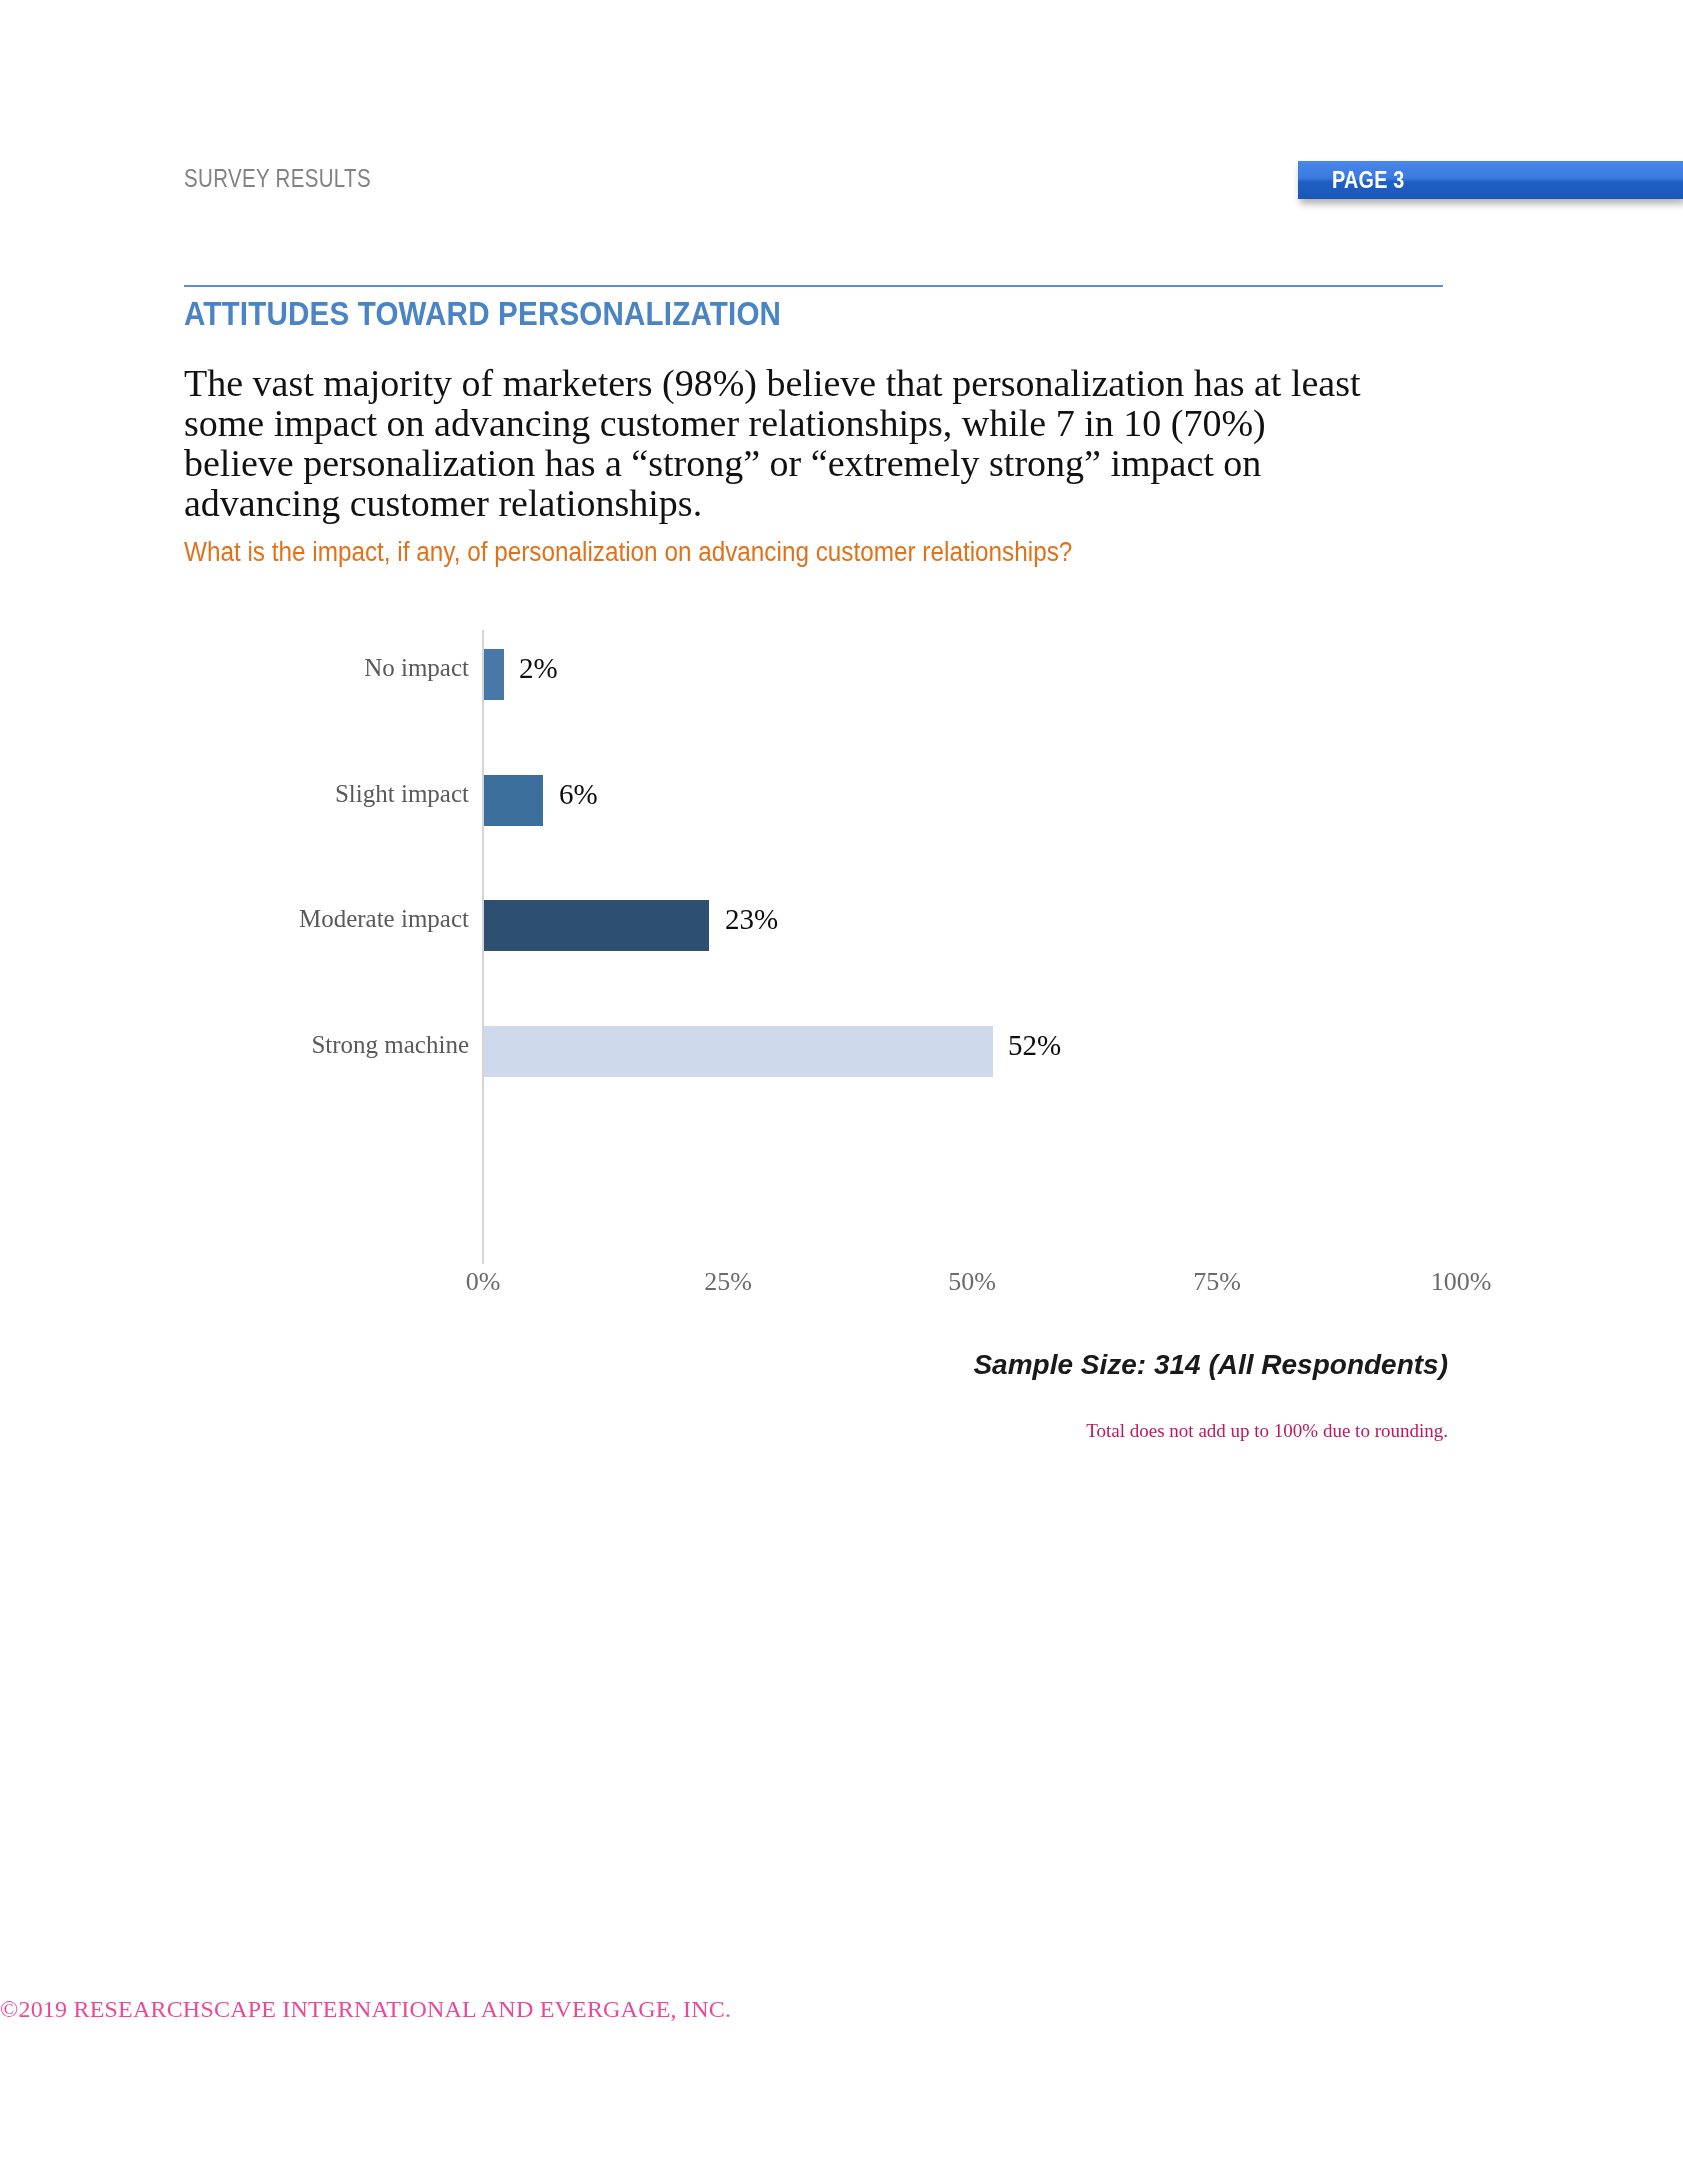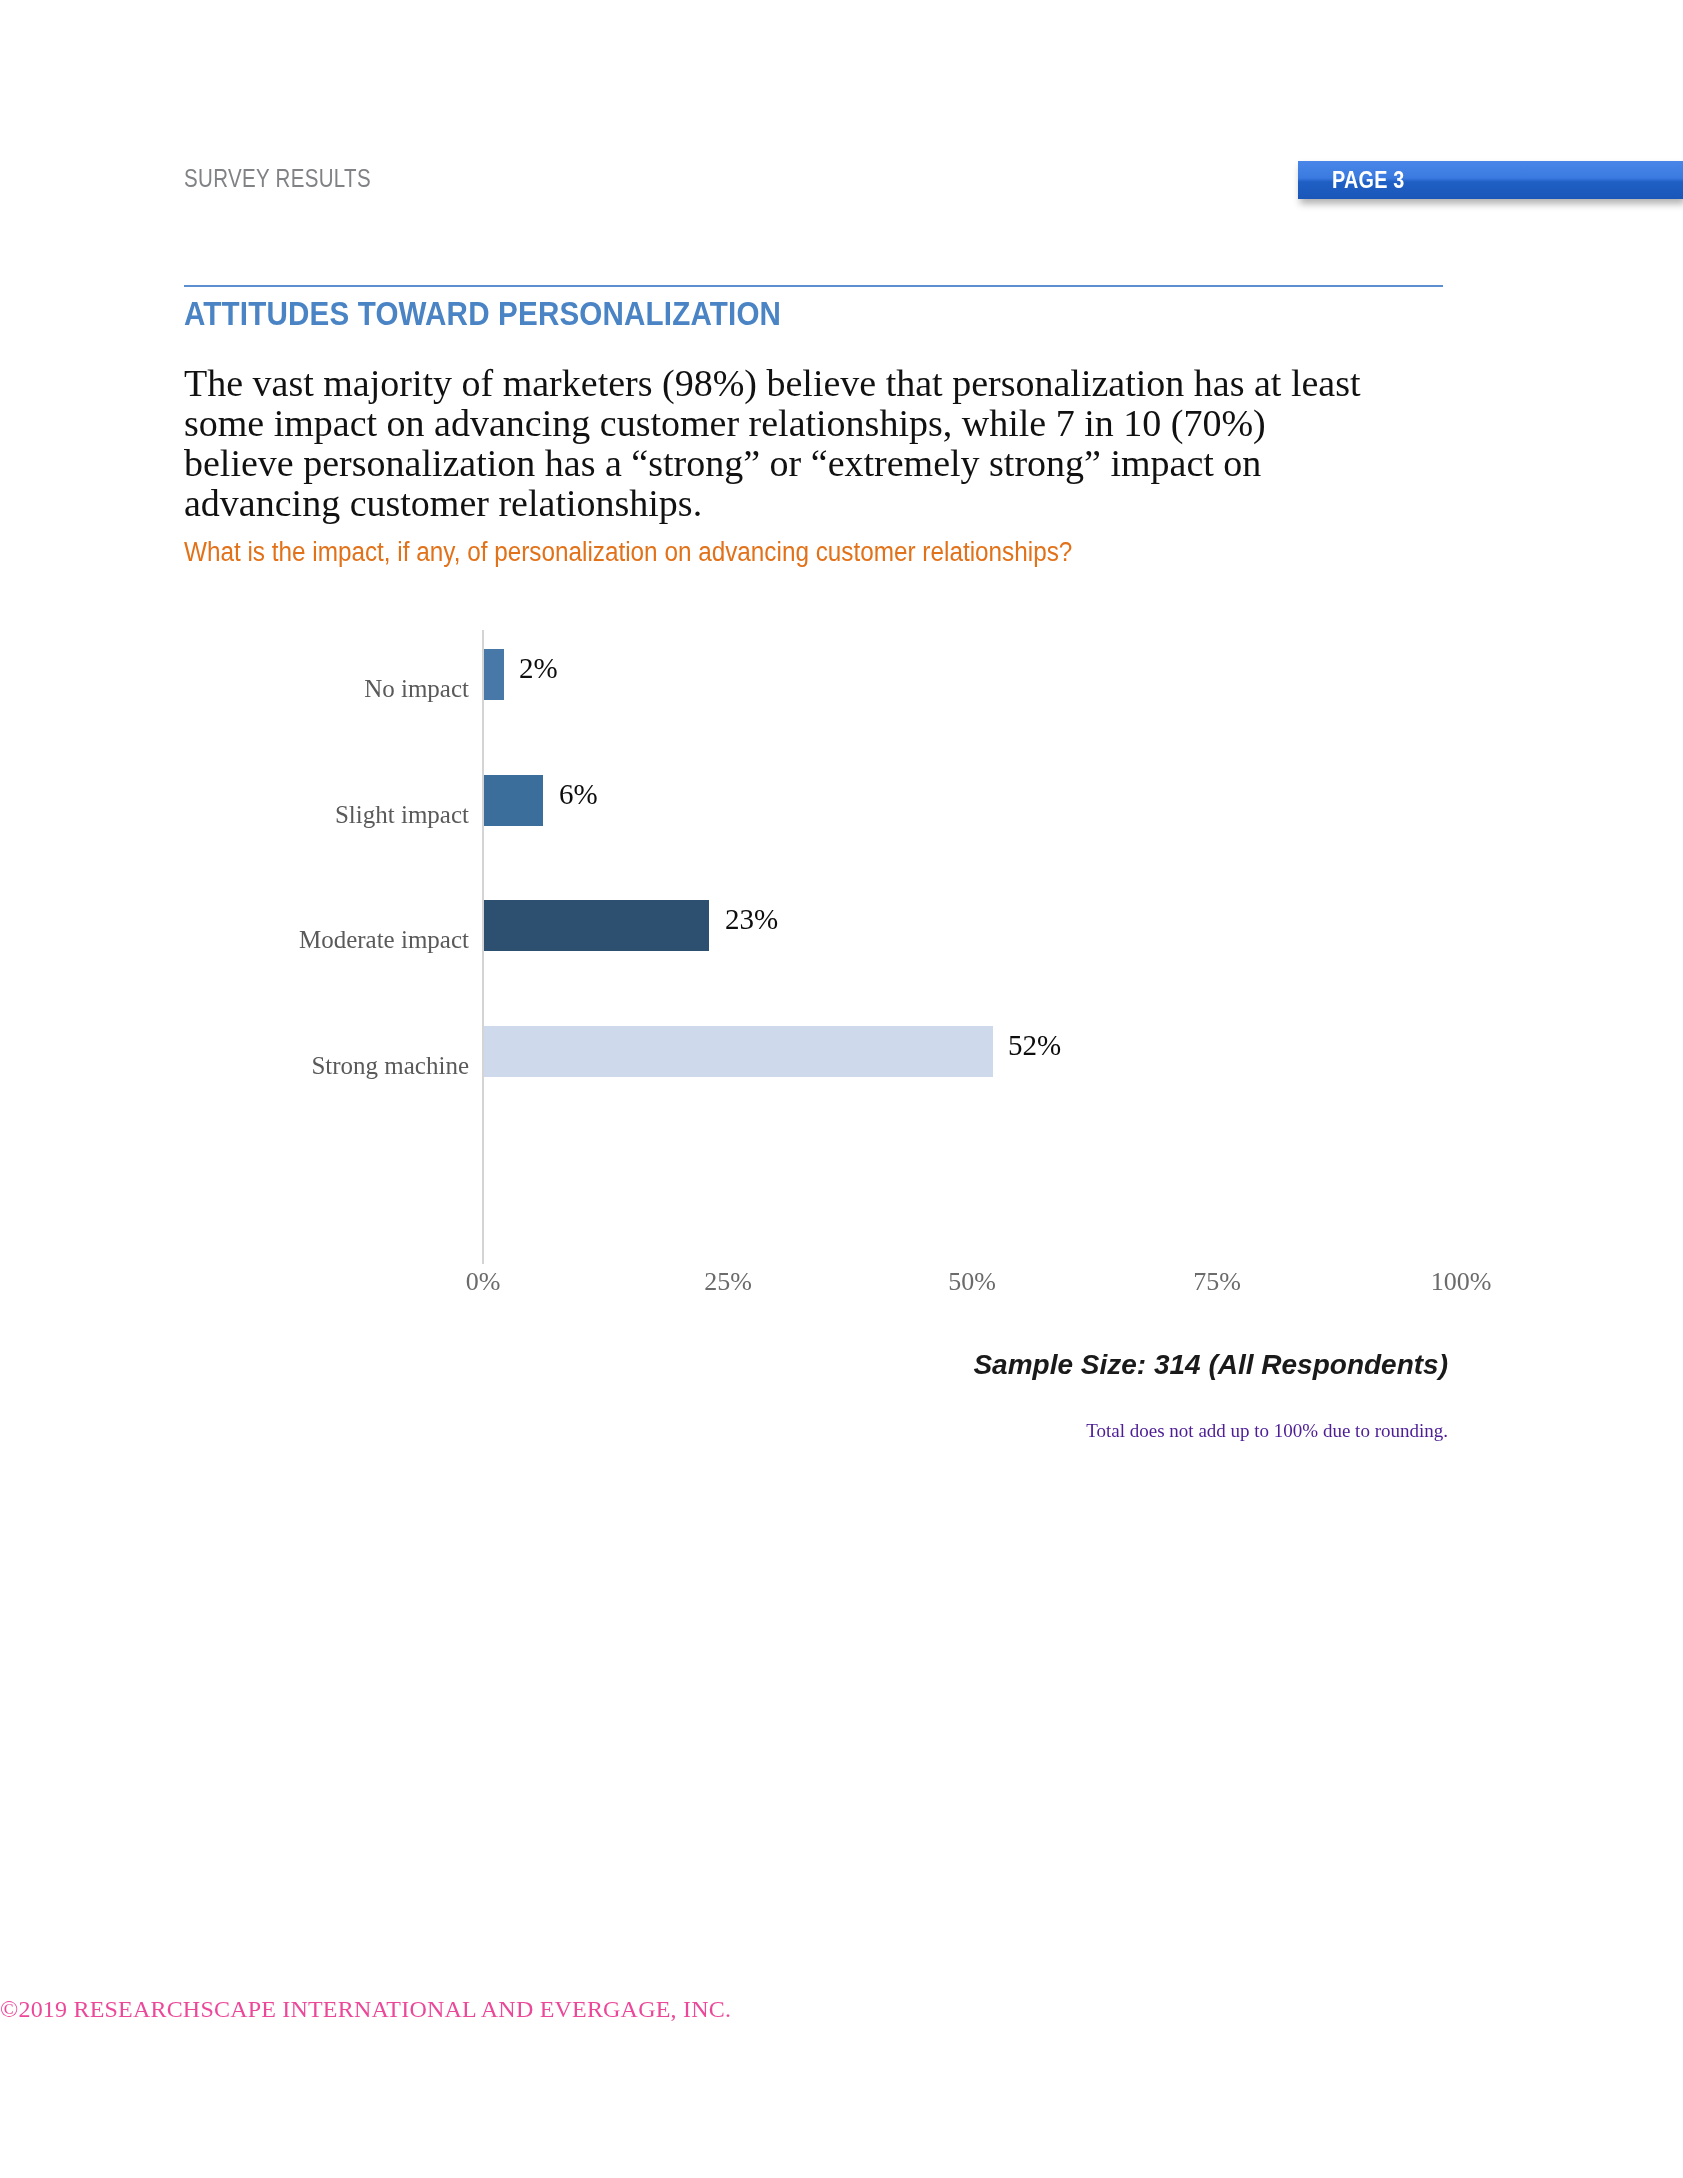--- a/index.html
+++ b/index.html
@@ -139,21 +139,20 @@
   }
   .bar-label {
     position: absolute;
     right: 1002px; 
     top: 40px;
     font-family: "Liberation Serif", serif;
     font-size: 25px;
     color: #5a5a5a;
     white-space: nowrap;
     text-align: right;
-    margin-top: 21px;
   }
   .bar {
     position: absolute;
     left: 300px;
     top: 35px;
     height: 51px;
   }
   .bar-value {
     position: absolute;
     top: 38px;
@@ -191,21 +190,21 @@
     font-weight: 600;
     color: #1a1a1a;
     white-space: nowrap;
   }
   .rounding-note {
     position: absolute;
     right: 235px;
     top: 1420px;
     font-family: "Liberation Serif", serif;
     font-size: 19px;
-    color: #4c1d95;
+    color: #be185d;
     white-space: nowrap;
   }
 
   
   .footer {
     position: absolute;
     left: 0;
     top: 1996px;
     width: 1683px;
     text-align: left;

